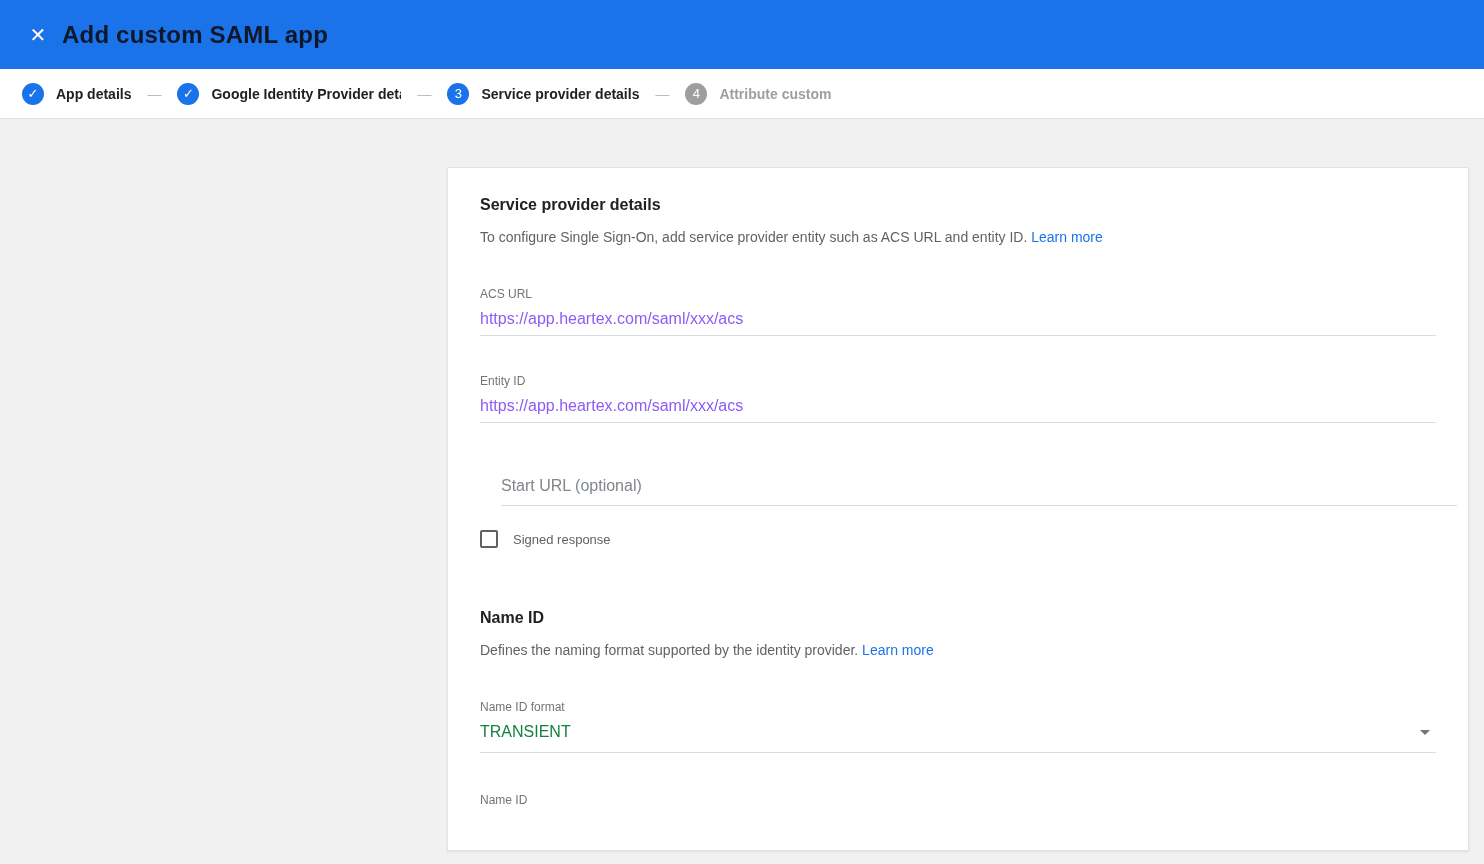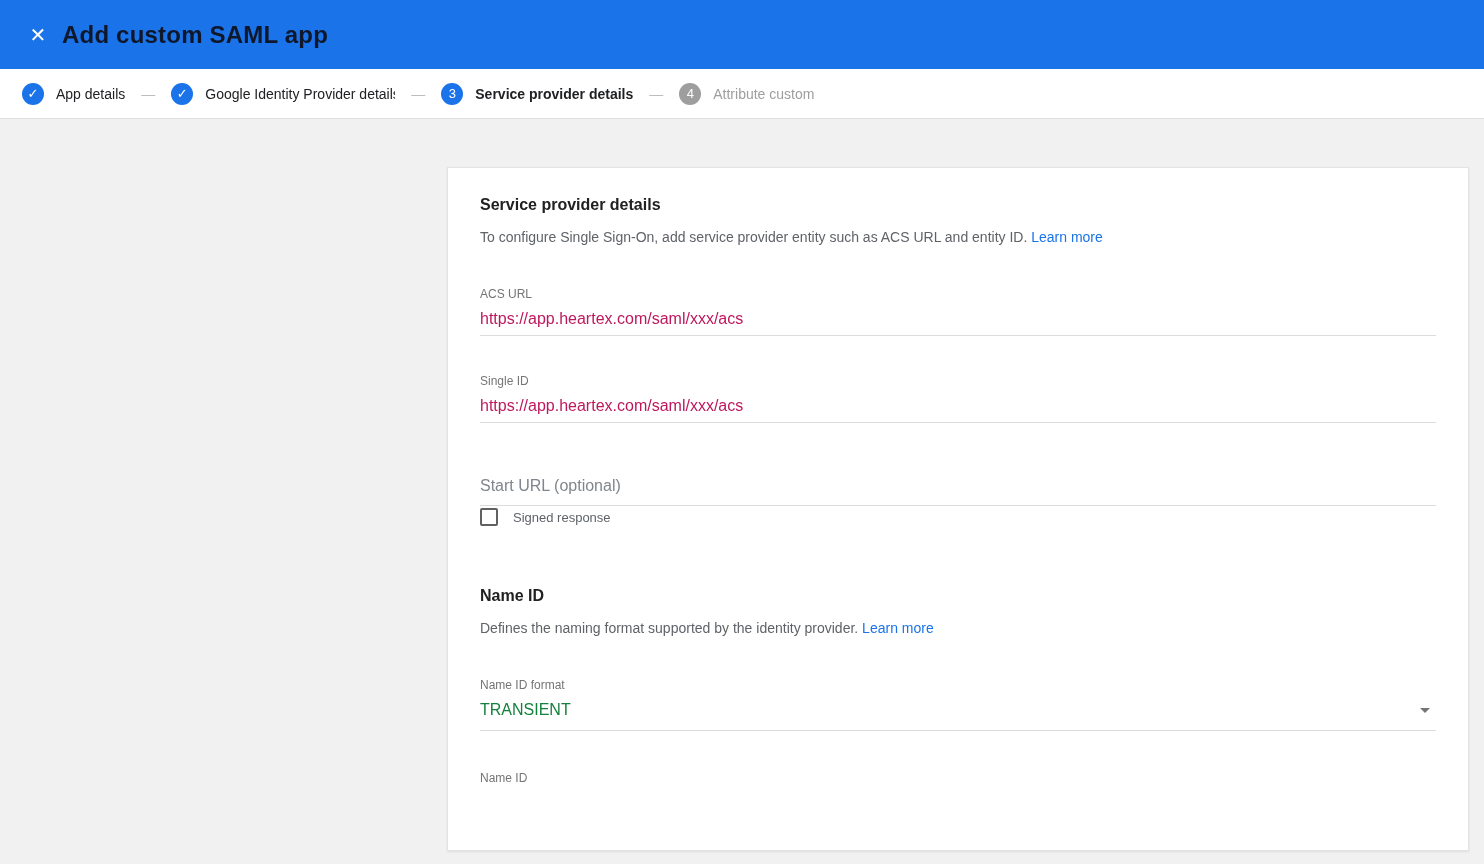--- a/index.html
+++ b/index.html
@@ -54,21 +54,21 @@
     align-items: center;
     justify-content: center;
     color: #ffffff;
     font-size: 12px;
     flex: 0 0 auto;
     margin-right: 12px;
   }
   .step-circle.done, .step-circle.active { background: #1a73e8; }
   .step-circle.upcoming { background: #9e9e9e; }
   .step-circle .glyph { font-size: 13px; line-height: 1; }
-  .step-label { font-size: 14px; color: #202124; white-space: nowrap; }
+  .step-label { font-size: 14px; color: #202124; white-space: nowrap; font-weight: bold; }
   .step-label.truncate { max-width: 190px; overflow: hidden; }
   .step-label.active-label { font-weight: 700; }
   .step-label.upcoming-label { color: #9e9e9e; }
   .step-dash { color: #bdbdbd; font-size: 14px; margin: 0 16px; }
 
   
   .content { position: relative; width: 100%; height: 745px; background: #f1f1f1; }
   .card {
     position: absolute;
     left: 447px; top: 48px;
@@ -103,32 +103,32 @@
   }
   .field-input {
     display: block;
     width: 100%;
     border: none;
     border-bottom: 1px solid #dadce0;
     outline: none;
     background: transparent;
     font-family: "Liberation Sans", "DejaVu Sans", sans-serif;
     font-size: 16px;
-    color: #be185d;
+    color: #8b5cf6;
     line-height: 22px;
     padding: 7px 0 5px 0;
   }
   .field-input::placeholder { color: #80868b; opacity: 1; }
   .mt-38 { margin-top: 38px; }
   .mt-40 { margin-top: 40px; }
   .start-url { margin-top: 46px; }
-  .start-url .field-input { font-size: 16px; padding: 6px 0 8px 0; }
+  .start-url .field-input { font-size: 16px; padding: 6px 0 8px 0; margin-left: 21px; }
 
   .checkbox-row {
-    margin-top: 2px;
+    margin-top: 24px;
     display: flex;
     align-items: center;
     cursor: pointer;
   }
   .checkbox {
     width: 18px; height: 18px;
     border: 2px solid #616161;
     border-radius: 2px;
     background: #ffffff;
     flex: 0 0 auto;
@@ -217,21 +217,21 @@
         <span>To configure Single Sign-On, add service provider entity such as ACS URL and entity ID.</span>
         <a class="link">Learn more</a>
       </p>
 
       <div class="form-field mt-40">
         <label class="field-label">ACS URL</label>
         <input class="field-input" type="text" value="https://app.heartex.com/saml/xxx/acs" style="">
       </div>
 
       <div class="form-field mt-38">
-        <label class="field-label">Single ID</label>
+        <label class="field-label">Entity ID</label>
         <input class="field-input" type="text" value="https://app.heartex.com/saml/xxx/acs" style="">
       </div>
 
       <div class="form-field start-url">
         <input class="field-input" type="text" placeholder="Start URL (optional)" style="">
       </div>
 
       <div class="checkbox-row">
         <span class="checkbox"></span>
         <span class="checkbox-label">Signed response</span>

